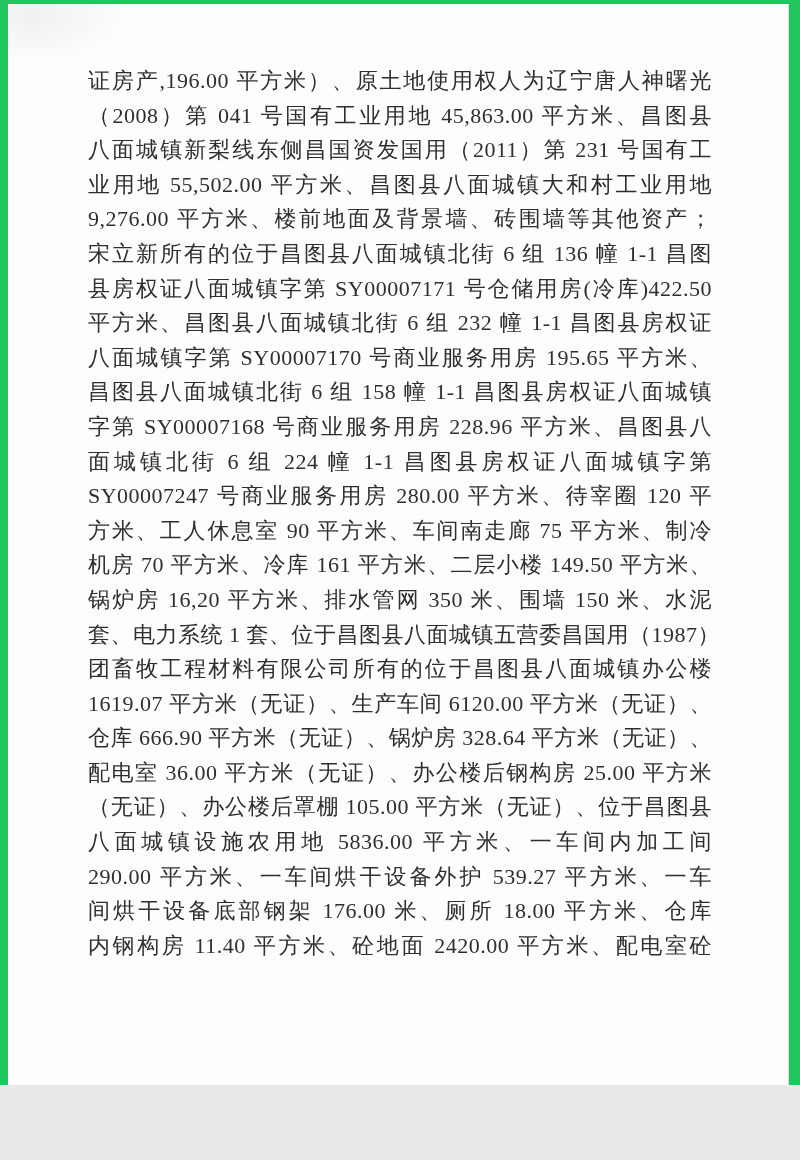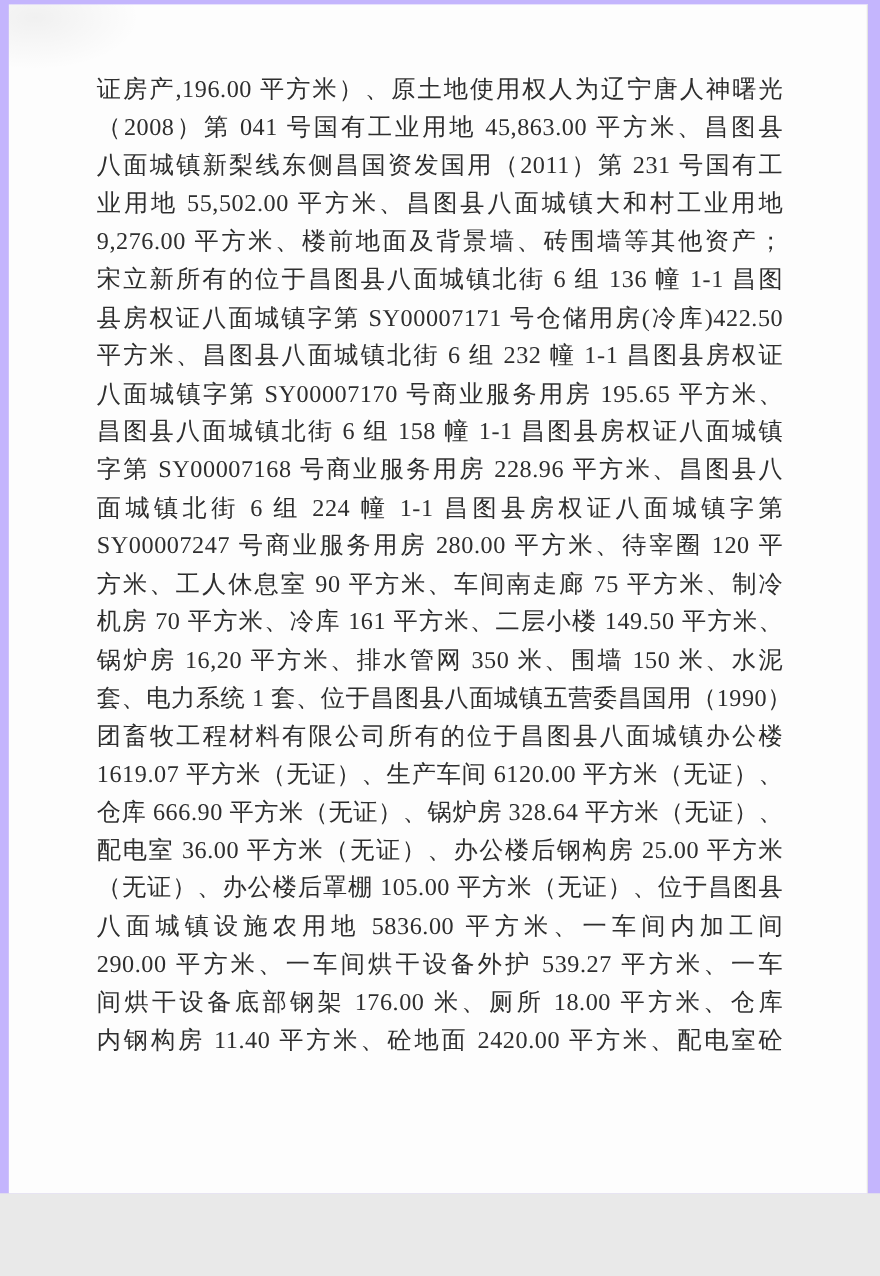--- a/index.html
+++ b/index.html
@@ -4,21 +4,21 @@
 <style>
   html, body {
     margin: 0;
     padding: 0;
     background: #e9e9e9;
   }
   .canvas {
     position: relative;
     width: 800px;
     height: 1085px;
-    background: #c4b5fd;
+    background: #22c55e;
     overflow: hidden;
     font-family: "Liberation Serif", "DejaVu Serif", serif;
   }
   
   .page {
     position: absolute;
     left: 8px;
     top: 4px;
     width: 780px;
     height: 1146px;
@@ -107,21 +107,21 @@
       <div class="line">县房权证八面城镇字第 SY00007171 号仓储用房(冷库)422.50</div>
       <div class="line">平方米、昌图县八面城镇北街 6 组 232 幢 1-1 昌图县房权证</div>
       <div class="line">八面城镇字第 SY00007170 号商业服务用房 195.65 平方米、</div>
       <div class="line">昌图县八面城镇北街 6 组 158 幢 1-1 昌图县房权证八面城镇</div>
       <div class="line">字第 SY00007168 号商业服务用房 228.96 平方米、昌图县八</div>
       <div class="line">面城镇北街 6 组 224 幢 1-1 昌图县房权证八面城镇字第</div>
       <div class="line">SY00007247 号商业服务用房 280.00 平方米、待宰圈 120 平</div>
       <div class="line">方米、工人休息室 90 平方米、车间南走廊 75 平方米、制冷</div>
       <div class="line">机房 70 平方米、冷库 161 平方米、二层小楼 149.50 平方米、</div>
       <div class="line">锅炉房 16,20 平方米、排水管网 350 米、围墙 150 米、水泥</div>
-      <div class="line">套、电力系统 1 套、位于昌图县八面城镇五营委昌国用（1990）</div>
+      <div class="line">套、电力系统 1 套、位于昌图县八面城镇五营委昌国用（1987）</div>
       <div class="line">团畜牧工程材料有限公司所有的位于昌图县八面城镇办公楼</div>
       <div class="line">1619.07 平方米（无证）、生产车间 6120.00 平方米（无证）、</div>
       <div class="line">仓库 666.90 平方米（无证）、锅炉房 328.64 平方米（无证）、</div>
       <div class="line">配电室 36.00 平方米（无证）、办公楼后钢构房 25.00 平方米</div>
       <div class="line">（无证）、办公楼后罩棚 105.00 平方米（无证）、位于昌图县</div>
       <div class="line">八面城镇设施农用地 5836.00 平方米、一车间内加工间</div>
       <div class="line">290.00 平方米、一车间烘干设备外护 539.27 平方米、一车</div>
       <div class="line">间烘干设备底部钢架 176.00 米、厕所 18.00 平方米、仓库</div>
       <div class="line">内钢构房 11.40 平方米、砼地面 2420.00 平方米、配电室砼</div>
     </div>

